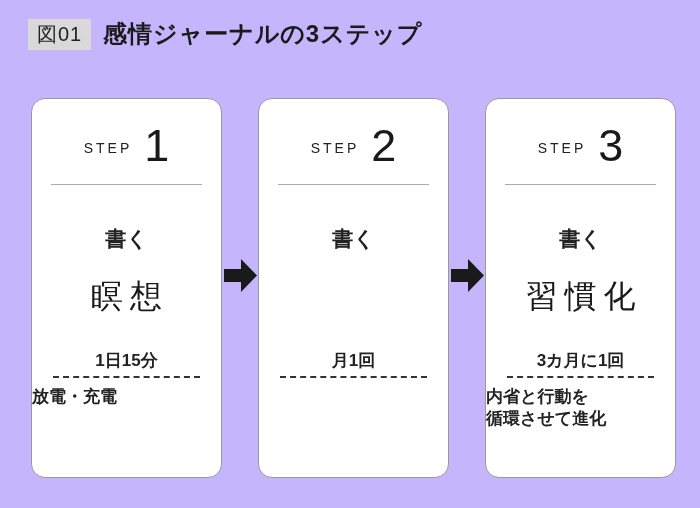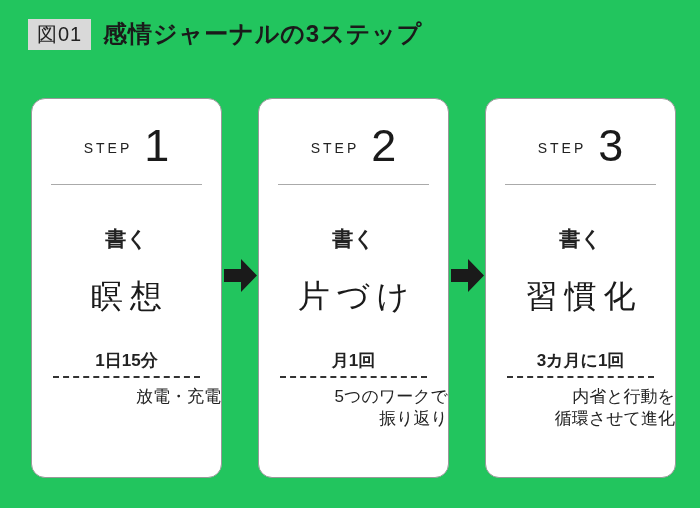--- a/index.html
+++ b/index.html
@@ -6,21 +6,21 @@
     --text:#1a1a1a;
     --badge-bg:#d9d9d9;
     --card-border:#999999;
     --divider:#aaaaaa;
     --dashed:#333333;
     --arrow:#1a1a1a;
   }
   *{margin:0;padding:0;box-sizing:border-box;}
   html,body{background:#ffffff;}
   body{font-family:"Liberation Sans","DejaVu Sans",sans-serif;color:var(--text);}
-  .page{position:relative;width:700px;height:508px;background:#22c55e;overflow:hidden;}
+  .page{position:relative;width:700px;height:508px;background:#c4b5fd;overflow:hidden;}
 
   
   .title-row{position:absolute;left:28px;top:18px;display:flex;align-items:center;}
   .badge{display:flex;align-items:center;justify-content:center;
          width:63px;height:31px;background:var(--badge-bg);color:#222222;
          font-size:20px;font-weight:500;letter-spacing:1px;}
   .title{margin-left:12px;font-size:24px;font-weight:bold;letter-spacing:1px;color:var(--text);}
 
   
   .card{position:absolute;top:98px;width:191px;height:380px;background:#ffffff;
@@ -39,22 +39,22 @@
   .action{position:absolute;top:126px;left:0;width:100%;text-align:center;
           font-size:21px;font-weight:bold;color:#222222;}
   .keyword{position:absolute;top:148px;left:0;width:100%;text-align:center;
            font-family:"Liberation Serif","DejaVu Serif",serif;
            font-size:32px;color:var(--text);margin-top:28px;}
   .keyword span{letter-spacing:0.22em;margin-right:-0.22em;}
 
   .freq{position:absolute;top:250px;left:0;width:100%;text-align:center;
         font-size:17px;font-weight:bold;color:#222222;}
   .dashed{position:absolute;top:277px;left:11%;width:78%;border-top:2px dashed var(--dashed);}
-  .desc{position:absolute;top:287px;left:0;width:100%;text-align:right;
-        font-size:17px;font-weight:normal;line-height:1.3;color:#222222;white-space:pre-line;}
+  .desc{position:absolute;top:287px;left:0;width:100%;text-align:left;
+        font-size:17px;font-weight:bold;line-height:1.3;color:#222222;white-space:pre-line;}
 
   
   .arrow{position:absolute;top:259px;width:33px;height:33px;color:var(--arrow);}
   .arrow.a1{left:224px;}
   .arrow.a2{left:451px;}
   .arrow svg{display:block;width:100%;height:100%;}
 </style>
 </head>
 <body>
 
@@ -84,25 +84,22 @@
     </svg>
   </div>
 
   <div class="card c2">
     <div class="step-row">
       <span class="step-label">STEP</span>
       <span class="step-number">2</span>
     </div>
     <div class="divider"></div>
     <div class="action">書く</div>
-    <div class="keyword"><span>片づけ</span></div>
     <div class="freq">月1回</div>
     <div class="dashed"></div>
-    <div class="desc">5つのワークで
-振り返り</div>
   </div>
 
   <div class="arrow a2">
     <svg viewBox="0 0 33 33" aria-hidden="true">
       <polygon points="0,10 17,10 17,0 33,16.5 17,33 17,23 0,23" fill="currentColor"></polygon>
     </svg>
   </div>
 
   <div class="card c3">
     <div class="step-row">

